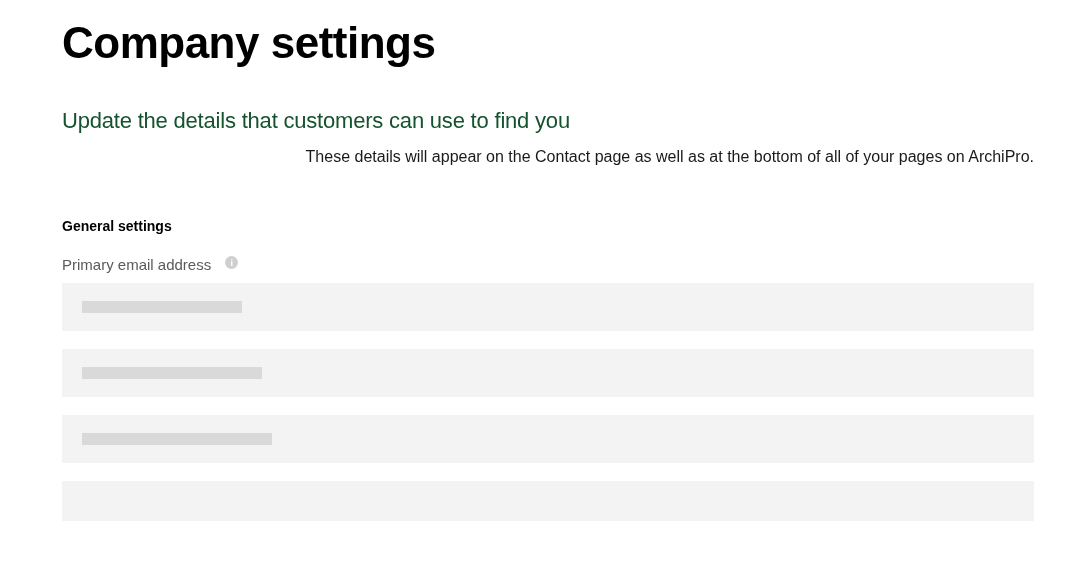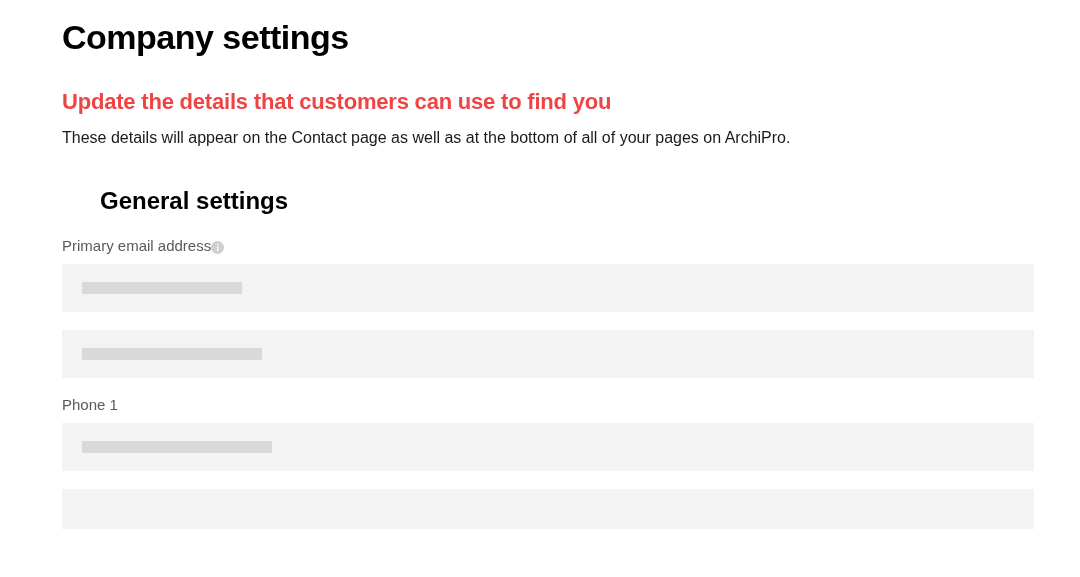--- a/index.html
+++ b/index.html
@@ -13,57 +13,57 @@
       width: 1080px;
       height: 577px;
       overflow: hidden;
     }
     .container {
       padding-left: 62px;
       padding-right: 46px;
       padding-top: 18px;
     }
     .page-title {
-      font-size: 34px;
+      font-size: 44px;
       font-weight: 800;
       letter-spacing: -0.5px;
       color: #000;
-      margin-bottom: 32px;
+      margin-bottom: 40px;
     }
     .subtitle {
       font-size: 22px;
-      font-weight: 700;
-      color: #ef4444;
+      font-weight: 400;
+      color: #14532d;
       margin-bottom: 14px;
       letter-spacing: -0.2px;
     }
     .description {
       font-size: 16px;
       font-weight: 400;
       color: #1a1a1a;
-      margin-bottom: 40px;
+      margin-bottom: 52px;
+      text-align: right;
     }
     .section-heading {
-      font-size: 24px;
+      font-size: 14px;
       font-weight: 700;
       color: #000;
       margin-bottom: 22px;
-      margin-left: 38px;
     }
     .field {
       margin-bottom: 18px;
     }
     .field-label {
       font-size: 15px;
       font-weight: 400;
       color: #5a5a5a;
       margin-bottom: 10px;
       display: flex;
-      align-items: flex-end;
-      gap: 0;
+      align-items: flex-start;
+      gap: 14px;
     }
     .info-icon {
       width: 13px;
       height: 13px;
       border-radius: 50%;
       background: #cfcfcf;
       display: inline-flex;
       align-items: center;
       justify-content: center;
       font-size: 9px;
@@ -117,23 +117,20 @@
     </div>
   </div>
 
   <div class="field">
     <div class="input">
       <span class="redacted w2"></span>
     </div>
   </div>
 
   <div class="field">
-    <div class="field-label">
-      <span>Phone 1</span>
-    </div>
     <div class="input">
       <span class="redacted w3"></span>
     </div>
   </div>
 
   <div class="field">
     <div class="input input-partial">
       
     </div>
   </div>

